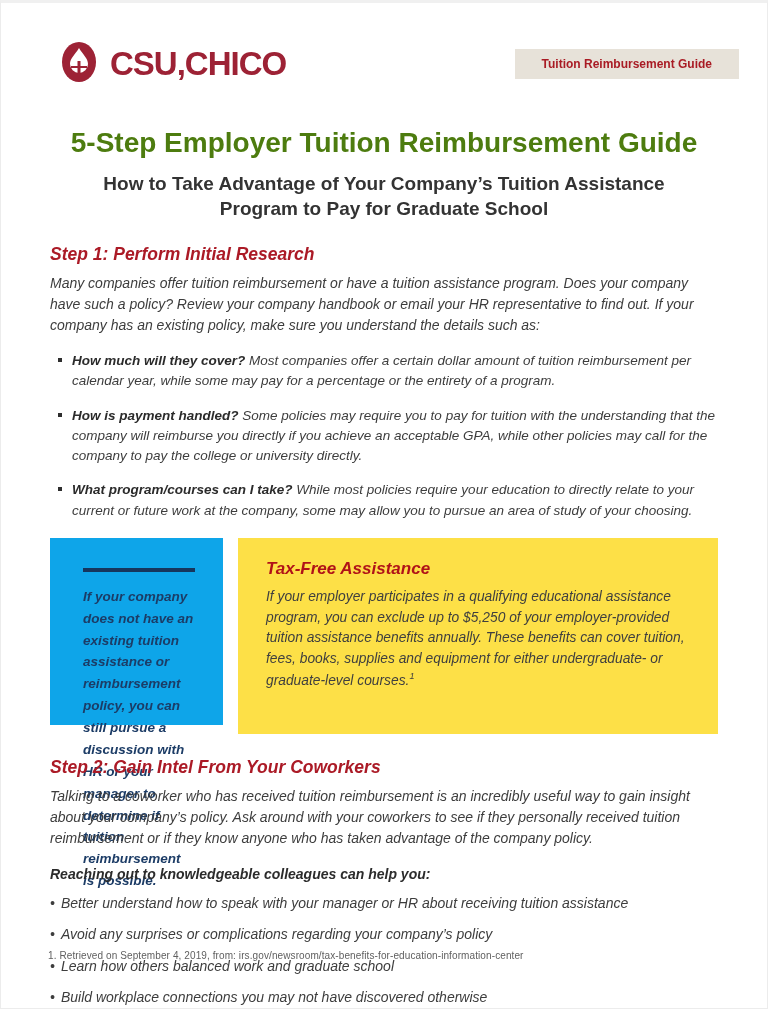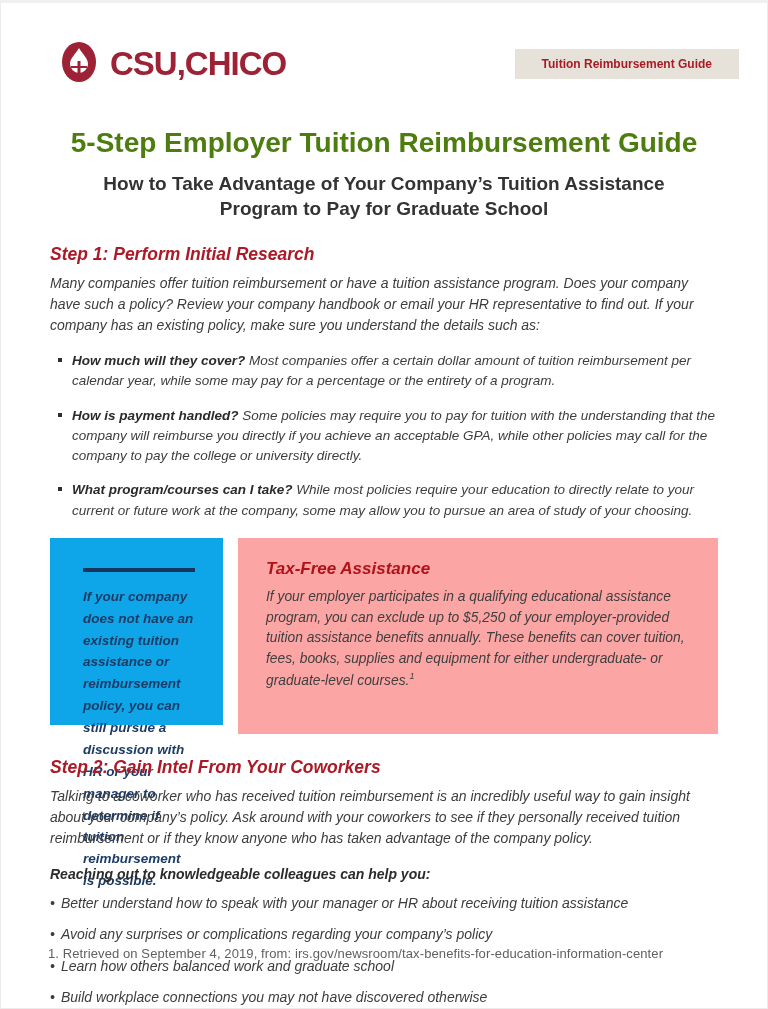--- a/index.html
+++ b/index.html
@@ -26,32 +26,32 @@
   ul.checklist { list-style:none; margin-top:15px; }
   ul.checklist li { display:flex; margin-bottom:14px; padding-left:8px; }
   .bullet-sq { flex:0 0 auto; width:4px; height:4px; background:#2e2e2e; margin:7px 10px 0 0; }
   .li-text { color:#3d3d3d; font-size:13.5px; line-height:1.5; }
   .li-text b { color:#2b2b2b; }
   
   .boxes { display:flex; gap:15px; margin-top:17px; align-items:flex-start; }
   .blue-box { width:311px; height:187px; background:#0ea5e9; padding:30px 28px 0 33px; }
   .blue-rule { width:112px; height:4px; background:#16365d; margin-bottom:14px; }
   .blue-text { color:#1c3c66; font-weight:bold; font-size:13.5px; line-height:1.62; }
-  .tan-box { flex:1 1 auto; height:196px; background:#fca5a5; padding:21px 30px 0 28px; }
+  .tan-box { flex:1 1 auto; height:196px; background:#fde047; padding:21px 30px 0 28px; }
   .tan-title { color:#b01218; font-size:17px; font-weight:bold; }
   .tan-text { color:#3f3f3f; font-size:13.8px; line-height:1.5; margin-top:8px; }
   .tan-text sup { font-size:9px; }
   
   .list-heading { color:#2b2b2b; font-size:14px; font-weight:bold; margin-top:17px; }
   .simple-bullets { margin-top:4px; }
   .simple-bullets .sb-item { display:flex; margin-top:11px; }
   .dot { color:#3d3d3d; font-size:14px; margin-right:6px; line-height:1.45; }
   .sb-text { color:#3d3d3d; font-size:14px; line-height:1.45; }
   
-  .footnote { position:absolute; left:47px; bottom:47px; font-size:13px; color:#606060; letter-spacing:0.1px; }
+  .footnote { position:absolute; left:47px; bottom:47px; font-size:10px; color:#606060; letter-spacing:0.1px; }
   .footer-row { position:absolute; left:47px; right:40px; bottom:15px; display:flex; justify-content:space-between; align-items:center; }
   .footer-university { color:#b02218; font-size:12.5px; font-weight:bold; }
   .footer-contact { font-size:12px; font-weight:bold; }
   .footer-phone { color:#3f3f3f; }
   .footer-sep { color:#9fb6c9; margin:0 7px; font-weight:normal; }
   .footer-email { color:#2f7fc3; text-decoration:none; cursor:pointer; }
 </style>
 </head>
 <body>
 

